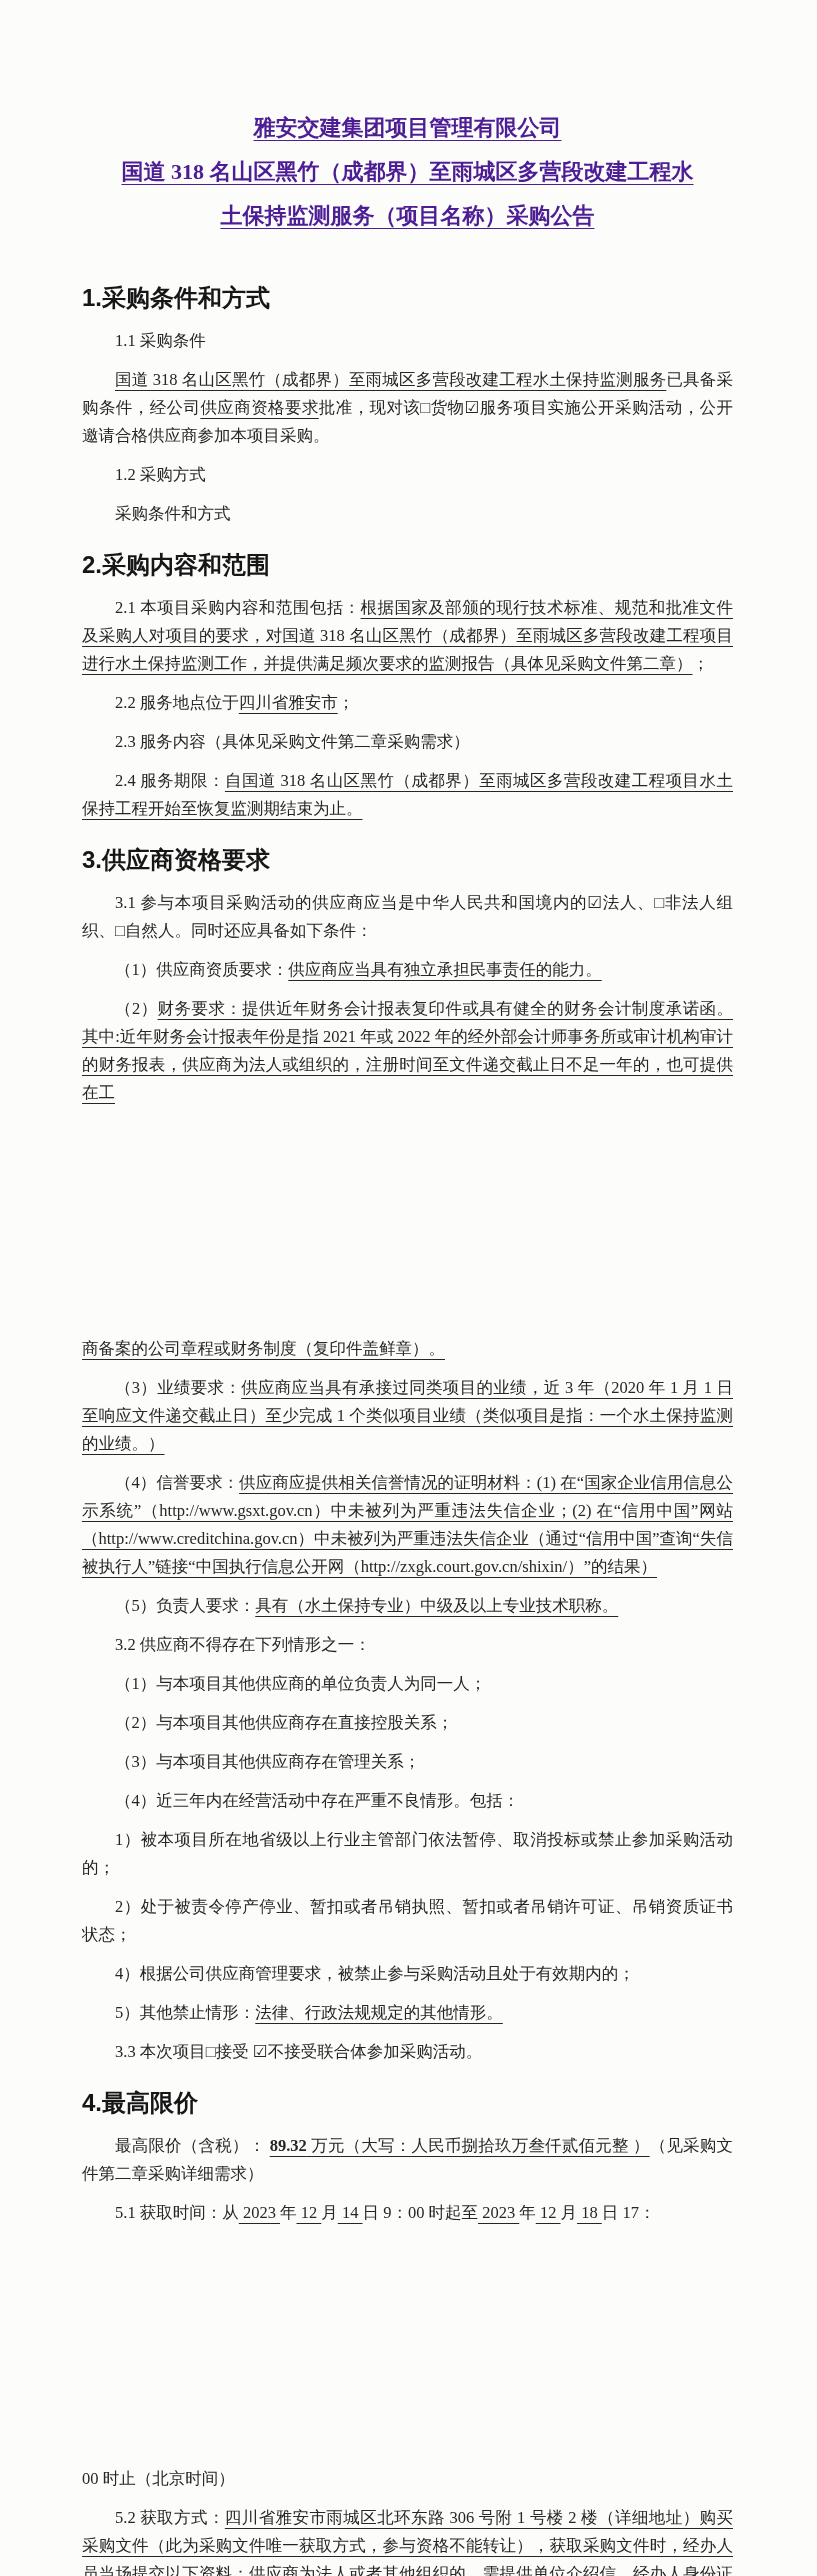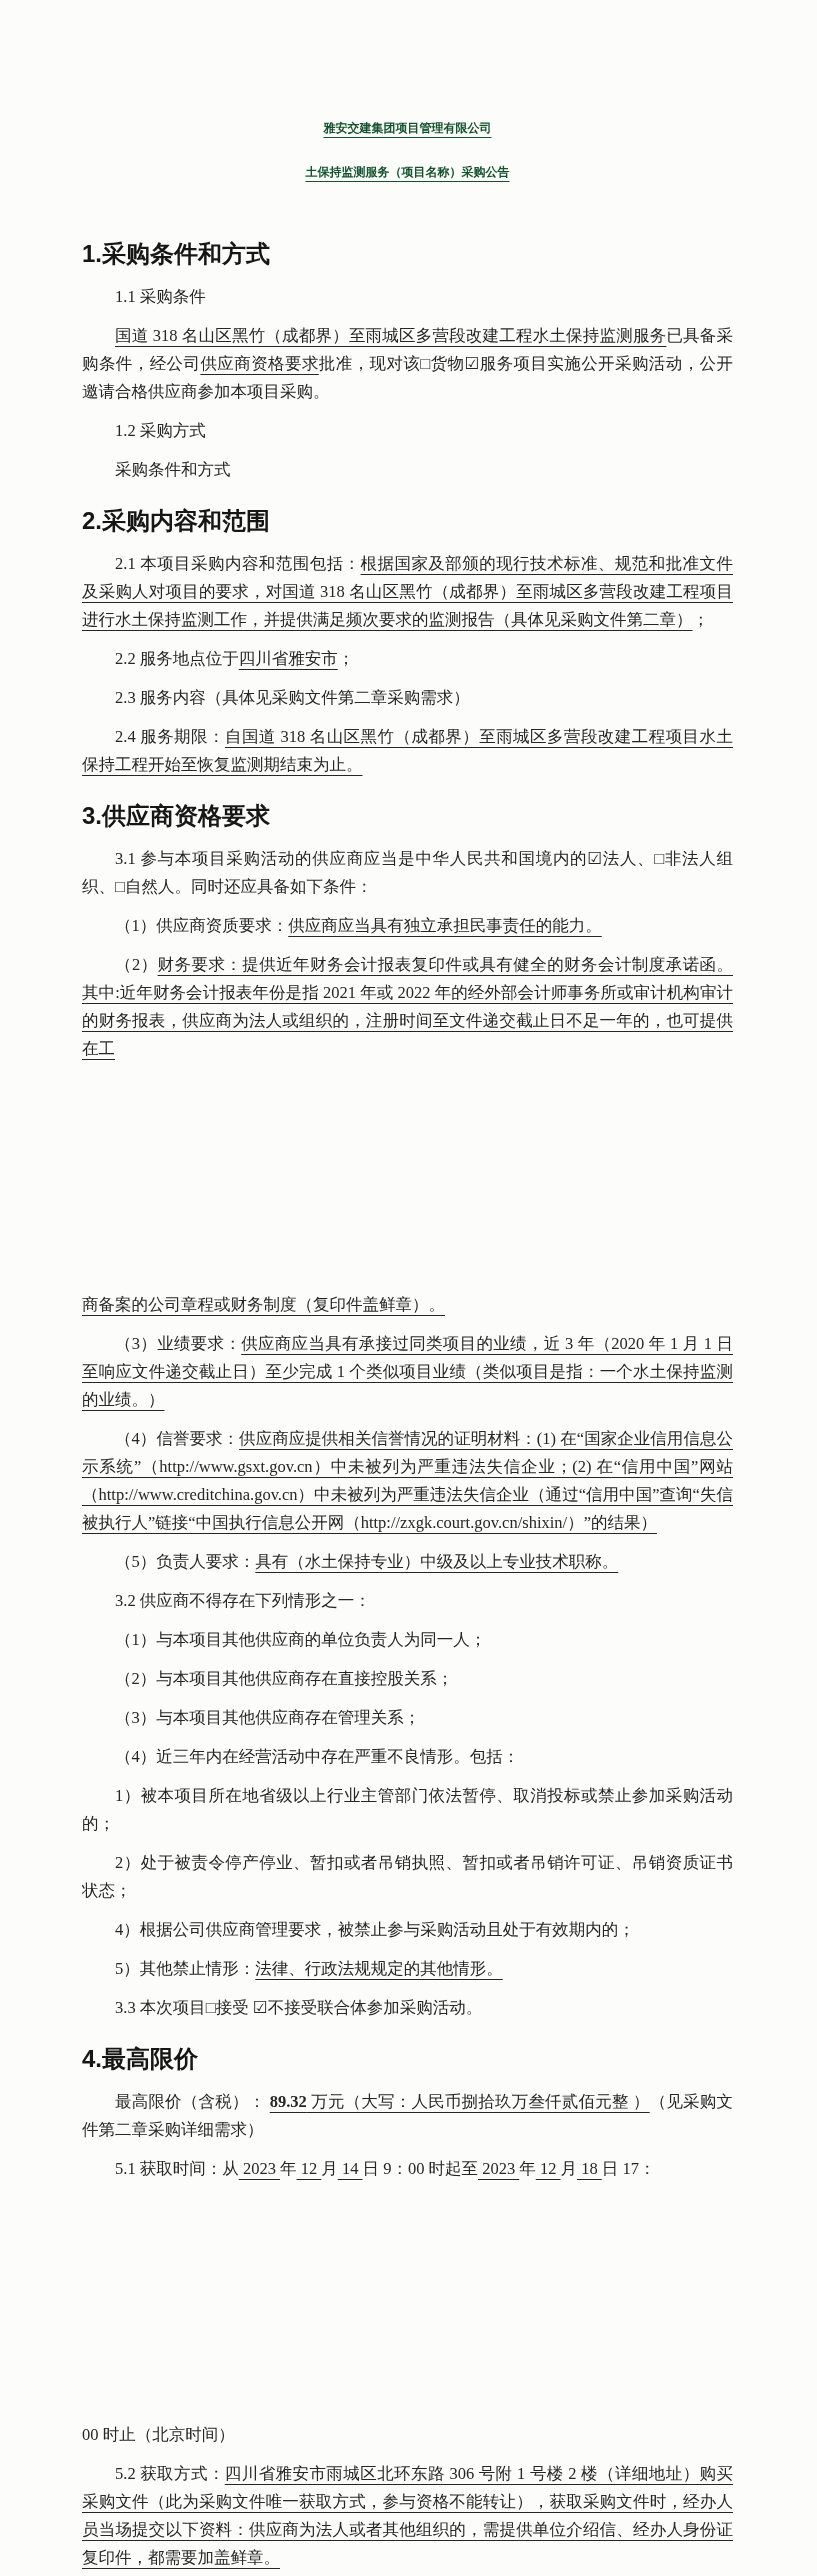--- a/index.html
+++ b/index.html
@@ -10,37 +10,38 @@
     background:#fcfcfa;
     overflow:hidden;
     box-sizing:border-box;
     padding:106px 85px 0 82px;
     font-family:"Liberation Serif","DejaVu Serif",serif;
     font-size:16.5px;color:#262626;
     line-height:28px;
   }
   .doc-title{margin:0 0 44px 0;}
   .title-line{text-align:center;font-family:Liberation Serif, serif;
-    font-weight:bold;font-size:12px;line-height:44px;color:#14532d;}
+    font-weight:bold;font-size:22px;line-height:44px;color:#4c1d95;}
   .title-line span{text-decoration:underline;text-underline-offset:5.2px;text-decoration-thickness:1.3px;}
   .h1{font-family:"Liberation Sans","DejaVu Sans",sans-serif;font-weight:bold;
       font-size:24px;line-height:31px;color:#161616;margin:20.6px 0 14.4px 0;}
   .para{margin:11px 0;text-align:justify;}
   .indent{text-indent:33px;}
   .u{text-decoration:underline;text-underline-offset:4.6px;text-decoration-thickness:1px;}
   .b{font-weight:bold;}
   .pagegap{width:100%;}
 </style>
 </head>
 <body>
 
 <div class="page">
 
   <div class="doc-title">
     <div class="title-line"><span>雅安交建集团项目管理有限公司</span></div>
+    <div class="title-line"><span>国道 318 名山区黑竹（成都界）至雨城区多营段改建工程水</span></div>
     <div class="title-line"><span>土保持监测服务（项目名称）采购公告</span></div>
   </div>
 
   <div>
       <div class="h1"><span>1.采购条件和方式</span></div>
       <div class="para indent"><span>1.1 采购条件</span></div>
       <div class="para indent"><span class="u">国道 318 名山区黑竹（成都界）至雨城区多营段改建工程水土保持监测服务</span><span>已具备采购条件，经公司</span><span class="u">供应商资格要求</span><span>批准，现对该□货物☑服务项目实施公开采购活动，公开邀请合格供应商参加本项目采购。</span></div>
       <div class="para indent"><span>1.2 采购方式</span></div>
       <div class="para indent"><span>采购条件和方式</span></div>
       <div class="h1"><span>2.采购内容和范围</span></div>

